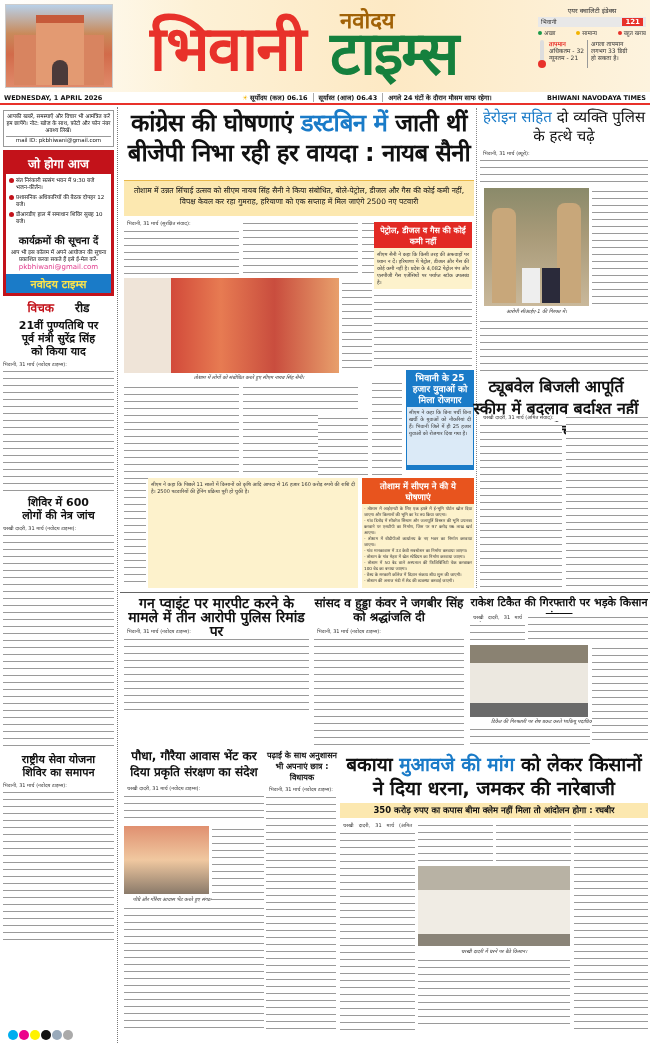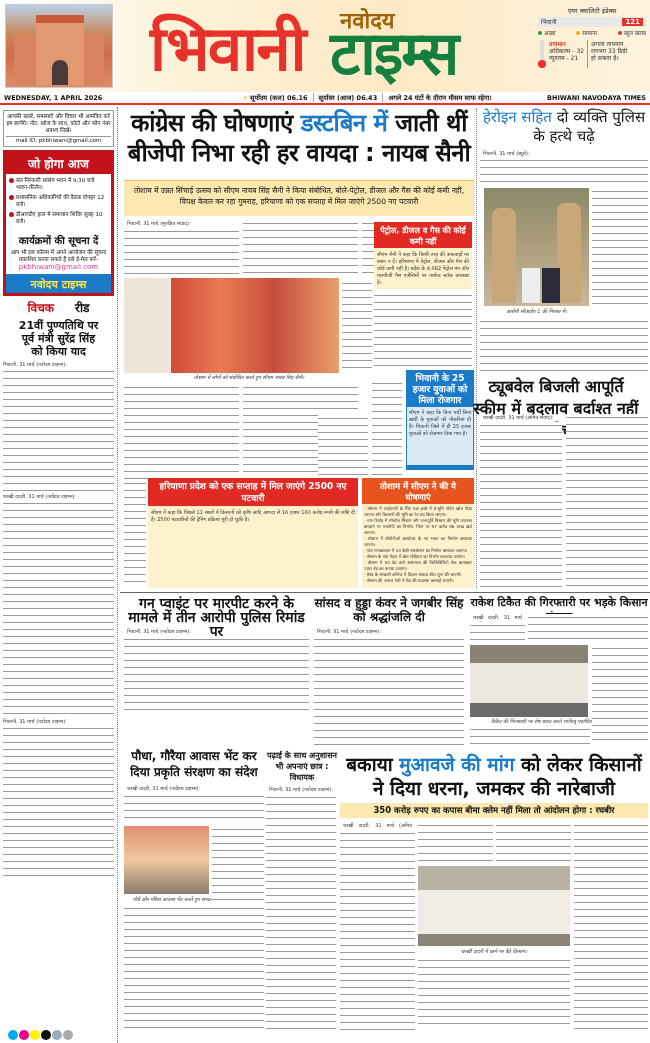--- a/index.html
+++ b/index.html
@@ -124,22 +124,24 @@
     <div class="mail">pkbhiwani@gmail.com</div>
     <div class="brand">नवोदय टाइम्स</div>
   </div>
   <div class="vread">
     <span class="a">विचक</span>
     <span>रीड</span>
   </div>
   <div class="lhead">21वीं पुण्यतिथि पर पूर्व मंत्री सुरेंद्र सिंह को किया याद</div>
   <div class="body">भिवानी, 31 मार्च (नवोदय टाइम्स):</div>
   <div class="filler" style="height:125px;margin:0 3px"></div>
+  <div class="lhead">शिविर में 600 लोगों की नेत्र जांच</div>
   <div class="body">चरखी दादरी, 31 मार्च (नवोदय टाइम्स):</div>
   <div class="filler" style="height:218px;margin:0 3px"></div>
+  <div class="lhead">राष्ट्रीय सेवा योजना शिविर का समापन</div>
   <div class="body">भिवानी, 31 मार्च (नवोदय टाइम्स):</div>
   <div class="filler" style="height:155px;margin:0 3px"></div>
 </div>
 
 <div class="abs mh">
   <span>कांग्रेस की घोषणाएं </span><span class="blue">डस्टबिन में</span><span> जाती थीं</span><br>
   <span>बीजेपी निभा रही हर वायदा : नायब सैनी</span>
 </div>
 <div class="abs sub1">तोशाम में उन्नत सिंचाई उत्सव को सीएम नायब सिंह सैनी ने किया संबोधित, बोले-पेट्रोल, डीजल और गैस की कोई कमी नहीं, विपक्ष केवल कर रहा गुमराह, हरियाणा को एक सप्ताह में मिल जाएंगे 2500 नए पटवारी</div>
 
@@ -162,21 +164,20 @@
   <div class="filler" style="height:75px;margin-top:3px"></div>
 </div>
 
 <div class="abs" style="left:406px;top:370px;width:68px;height:100px;background:#1a7bc8;border:1px solid #1a7bc8">
   <div class="sectitle" style="color:#fff;font-size:9px;padding:2px">भिवानी के 25 हजार युवाओं को मिला रोजगार</div>
   <div class="body" style="background:#dbeaf7;font-size:5px;padding:2px;height:58px;overflow:hidden">सीएम ने कहा कि बिना पर्ची बिना खर्ची के युवाओं को नौकरियां दी हैं। भिवानी जिले में ही 25 हजार युवाओं को रोजगार दिया गया है।</div>
 </div>
 <div class="abs filler" style="left:372px;top:380px;width:30px;height:95px"></div>
 
 <div class="abs" style="left:148px;top:478px;width:210px;height:110px;background:#fdf2cc">
-  <div class="redbar" style="font-size:9px;line-height:12px;padding:2px">हरियाणा प्रदेश को एक सप्ताह में मिल जाएंगे 2500 नए पटवारी</div>
   <div class="body" style="font-size:5px;padding:3px">सीएम ने कहा कि पिछले 11 सालों में किसानों को कृषि आदि आपदा से 16 हजार 160 करोड़ रुपये की राशि दी है। 2500 पटवारियों की ट्रेनिंग प्रक्रिया पूरी हो चुकी है।</div>
 </div>
 <div class="abs filler" style="left:124px;top:480px;width:22px;height:105px"></div>
 
 <div class="abs" style="left:362px;top:478px;width:112px;height:110px;background:#fdf2cc">
   <div class="redbar" style="font-size:8.5px;padding:2px 16px;background:#e8541e">तोशाम में सीएम ने की ये घोषणाएं</div>
   <div class="body" style="font-size:4.2px;line-height:6px;padding:2px;height:92px;overflow:hidden">
     <div>- तोशाम में आईएमटी के लिए एक हफ्ते में ई-भूमि पोर्टल खोल दिया जाएगा और किसानों की भूमि का रेट तय किया जाएगा।</div>
       <div>- गांव डिनोद में सीवरेज सिस्टम और जलापूर्ति विस्तार की भूमि उपलब्ध करवाने पर एसटीपी का निर्माण, जिस पर 97 करोड़ 96 लाख खर्च आएगा।</div>
       <div>- तोशाम में बीडीपीओ कार्यालय के नए भवन का निर्माण करवाया जाएगा।</div>

